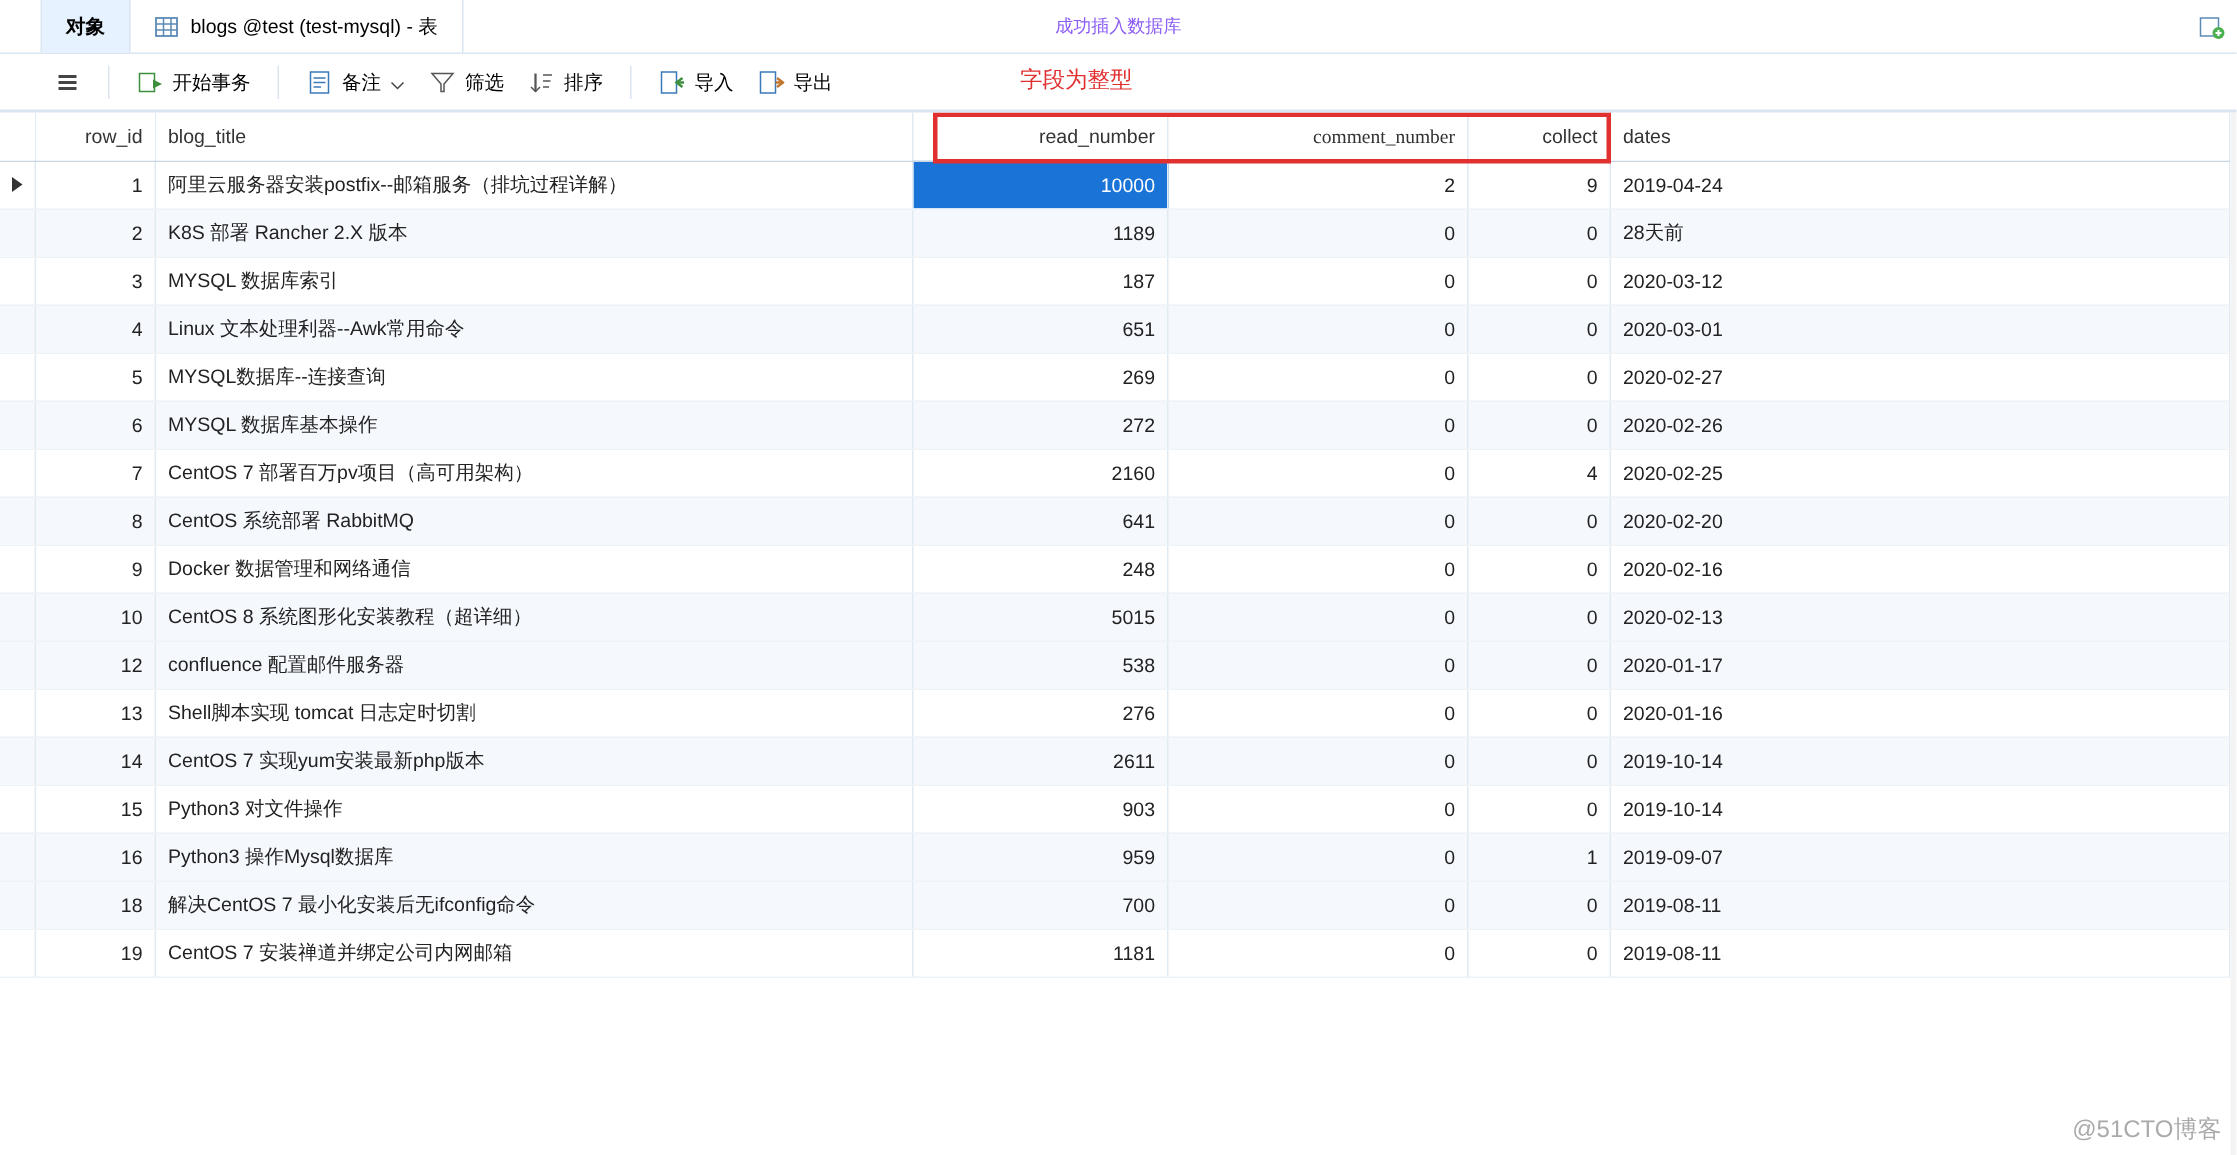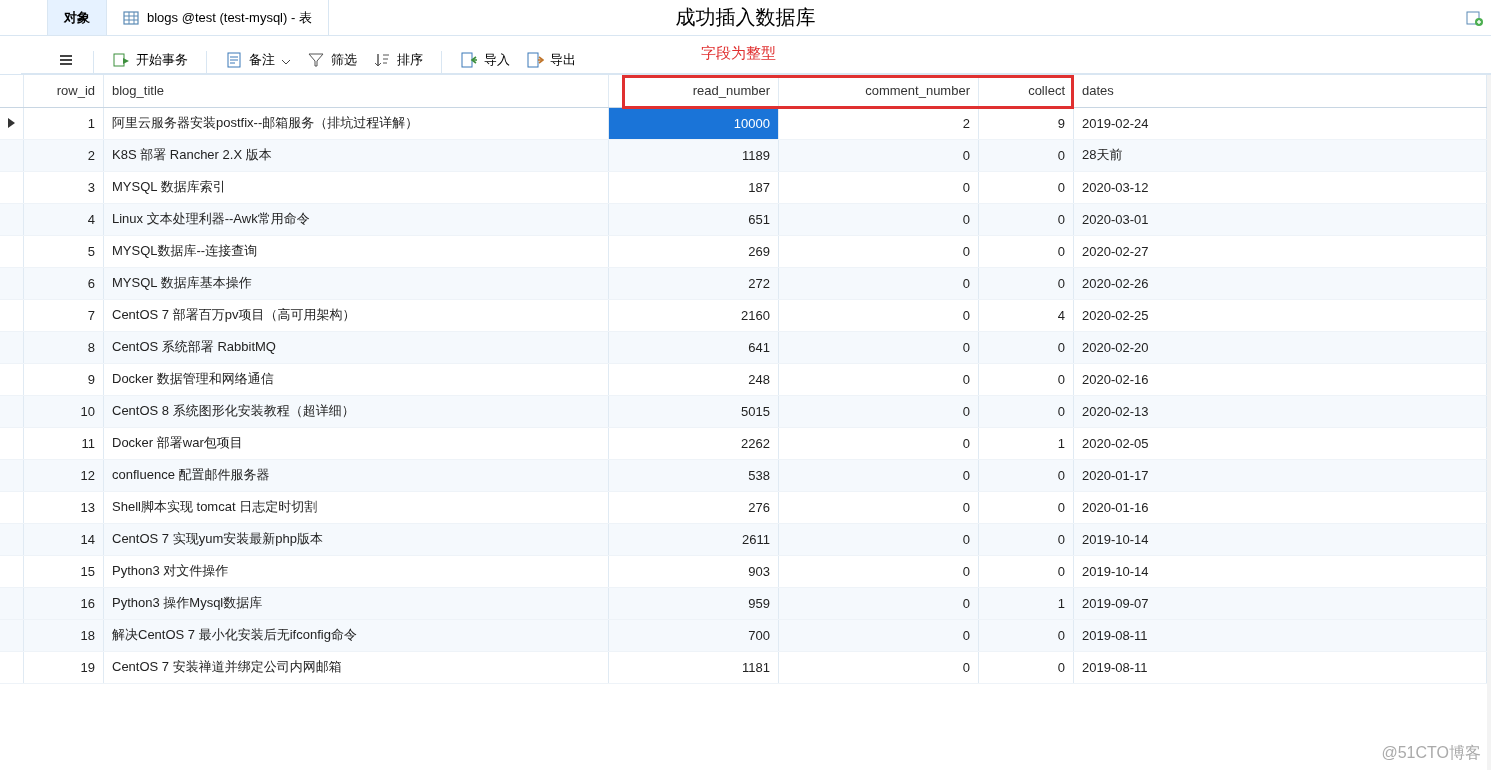--- a/index.html
+++ b/index.html
@@ -1,51 +1,51 @@
 <!DOCTYPE html>
 <html><head>
 <meta charset="utf-8">
 <style>
   * { margin:0; padding:0; box-sizing:border-box; font-family:"Microsoft YaHei","Segoe UI",Arial,sans-serif; font-size:13px; }
   body { background:#fff; width:1491px; height:770px; overflow:hidden; position:relative; }
 
   
-  .tabbar { height:36px; display:flex; align-items:stretch; border-bottom:1px solid #d9e6f2; background:#fff; position:relative;padding-left:20px; }
+  .tabbar { height:36px; display:flex; align-items:stretch; border-bottom:1px solid #d9e6f2; background:#fff; position:relative; }
   .tabbar .gutter { width:28px; border-right:1px solid #d9e6f2; }
   .tab { display:flex; align-items:center; padding:0 16px; border-right:1px solid #d9e6f2; gap:8px; }
   .tab.active { background:#e6f2ff; font-weight:600; }
   .tab .ico { width:16px; height:16px; display:inline-block; }
   .tab-title-text { white-space:nowrap; }
-  .annot-top { position:absolute; left:0; right:0; top:0; bottom:0; display:flex; align-items:center; justify-content:center; color:#000000; font-size:20px; pointer-events:none; }
+  .annot-top { position:absolute; left:0; right:0; top:0; bottom:0; display:flex; align-items:center; justify-content:center; color:#8b5cf6; font-size:12px; pointer-events:none; }
   .corner-add { margin-left:auto; width:32px; display:flex; align-items:center; justify-content:center; }
   .corner-add svg { width:18px; height:18px; }
 
   
-  .toolbar { height:38px; display:flex; align-items:flex-end; border-bottom:1px solid #d9e6f2; background:#fff; position:relative;margin-left:21px; }
+  .toolbar { height:38px; display:flex; align-items:center; border-bottom:1px solid #d9e6f2; background:#fff; position:relative; }
   .toolbar .gutter { width:28px; }
   .tool-sep { width:1px; height:22px; background:#d9e6f2; margin:0 10px; }
   .tool-btn { display:flex; align-items:center; gap:6px; padding:4px 8px; border-radius:3px; cursor:default; }
   .tool-btn .ico { width:18px; height:18px; display:inline-block; }
   .annot-mid { position:absolute; left:680px; top:8px; color:#e03030; font-size:15px; }
 
   
   .grid-wrap { position:absolute; top:74px; left:0; right:0; bottom:0; overflow:hidden; border-top:1px solid #d9e6f2; }
   .grid-scroll { position:absolute; top:0; left:0; right:4px; bottom:0; overflow:auto; }
   table.grid { border-collapse:collapse; width:100%; }
   table.grid th, table.grid td { border-right:1px solid #e0eaf3; border-bottom:1px solid #eef3f8; padding:0 8px; height:32px; text-align:left; white-space:nowrap; color:#222; }
   table.grid th { background:#fff; font-weight:normal; color:#333; position:sticky; top:0; border-bottom:1px solid #c8d6e3; }
   table.grid tr.alt td { background:#f5f9fd; }
   table.grid td.right, table.grid th.right { text-align:right; }
   .rowmark-col { width:18px; min-width:18px; background:#fff; border-right:1px solid #d9e6f2; text-align:center; padding:0; }
   .rowmark { display:inline-block; width:0; height:0; border-top:5px solid transparent; border-bottom:5px solid transparent; border-left:7px solid #333; }
   td.selected { background:#1a74d8 !important; color:#fff !important; }
   .col-rowid   { width:80px; }
   .col-title   { width:505px; }
   .col-read    { width:170px; }
-  .col-comment { width:200px; }
+  .col-comment { width:200px;font-family:Liberation Serif, serif; }
   .col-collect { width:95px; }
   .col-dates   { width:auto; }
 
   
   .hilite-box { position:absolute; border:3px solid #e03030; pointer-events:none; }
 
   
   .vscroll-stub { position:absolute; top:0; right:0; bottom:0; width:4px; background:#f3f3f3; }
 
   .watermark { position:absolute; right:10px; bottom:6px; color:#aaa; font-size:16px; }
@@ -189,21 +189,21 @@
         </tr>
       </thead>
       <tbody id="grid-body">
           <tr>
             <td class="rowmark-col"><span class="rowmark"></span></td>
             <td class="right">1</td>
             <td>阿里云服务器安装postfix--邮箱服务（排坑过程详解）</td>
             <td class="right selected">10000</td>
             <td class="right">2</td>
             <td class="right">9</td>
-            <td>2019-02-24</td>
+            <td>2019-04-24</td>
           </tr>
           <tr class="alt">
             <td class="rowmark-col"></td>
             <td class="right">2</td>
             <td>K8S 部署 Rancher 2.X 版本</td>
             <td class="right">1189</td>
             <td class="right">0</td>
             <td class="right">0</td>
             <td>28天前</td>
           </tr>
@@ -272,29 +272,20 @@
           </tr>
           <tr class="alt">
             <td class="rowmark-col"></td>
             <td class="right">10</td>
             <td>CentOS 8 系统图形化安装教程（超详细）</td>
             <td class="right">5015</td>
             <td class="right">0</td>
             <td class="right">0</td>
             <td>2020-02-13</td>
           </tr>
-          <tr>
-            <td class="rowmark-col"></td>
-            <td class="right">11</td>
-            <td>Docker 部署war包项目</td>
-            <td class="right">2262</td>
-            <td class="right">0</td>
-            <td class="right">1</td>
-            <td>2020-02-05</td>
-          </tr>
           <tr class="alt">
             <td class="rowmark-col"></td>
             <td class="right">12</td>
             <td>confluence 配置邮件服务器</td>
             <td class="right">538</td>
             <td class="right">0</td>
             <td class="right">0</td>
             <td>2020-01-17</td>
           </tr>
           <tr>

